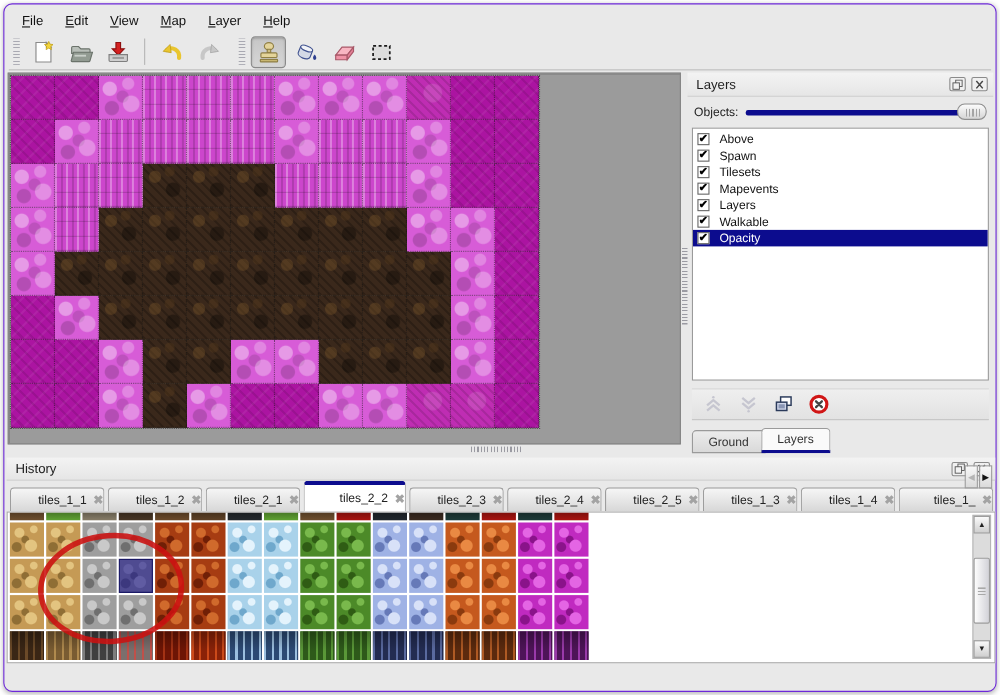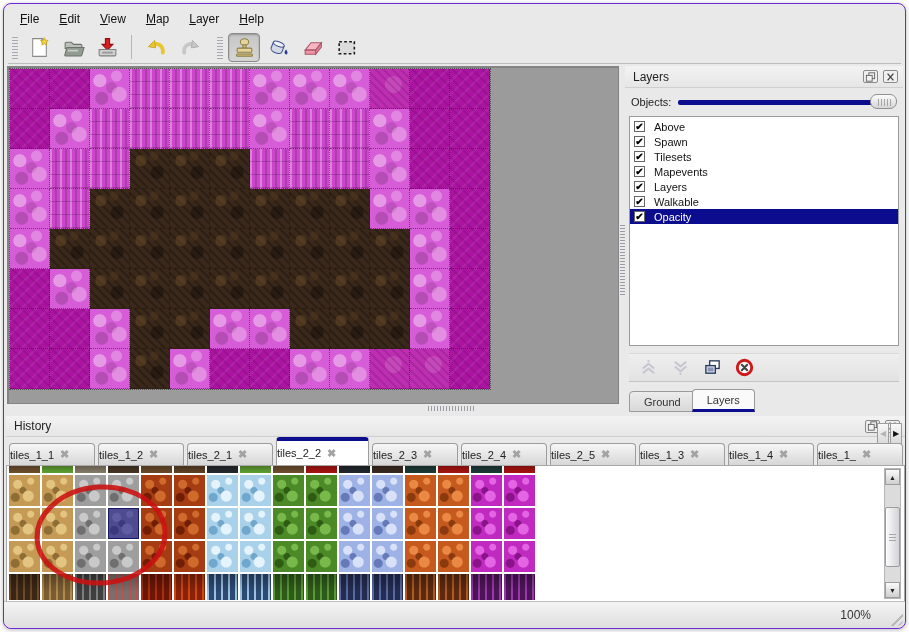--- a/index.html
+++ b/index.html
@@ -85,21 +85,21 @@
   .ptab{height:21px;padding:0 14px;font-size:11px;display:flex;align-items:center;border:1px solid #9a9a9a;
     border-radius:4px 4px 0 0;background:linear-gradient(#ececec,#d9d9d9);color:#333;margin-right:-4px;}
   .ptab.active{background:#fafafa;height:23px;border-bottom:3px solid #0c0c8e;z-index:2;}
 
   
   .tilesets-panel{position:absolute;left:2px;top:412px;width:899px;height:187px;}
   .ts-tabbar{position:absolute;left:0;right:0;top:21px;height:28px;display:flex;align-items:flex-end;
     padding-left:3px;overflow:hidden;}
   .ts-tab{flex:0 0 auto;width:86px;height:22px;margin-right:3px;border:1px solid #9d9d9d;border-bottom:none;
     border-radius:4px 4px 0 0;background:linear-gradient(#f6f6f6,#d7d7d7);display:flex;align-items:center;
-    justify-content:flex-start;font-size:11px;color:#222;gap:6px;}
+    justify-content:flex-end;font-size:11px;color:#222;gap:6px;}
   .ts-tab.active{width:93px;height:28px;background:#ffffff;border-top:4px solid #0c0c8e;z-index:3;}
   .ts-x{color:#a3a3a3;font-size:11px;font-weight:bold;}
   .ts-scrollbtn{position:absolute;top:7px;width:12px;height:21px;border:1px solid #9d9d9d;
     background:linear-gradient(#f8f8f8,#dadada);display:flex;align-items:center;justify-content:center;
     font-size:8px;}
   .tile-area{position:absolute;left:0;right:0;top:49px;height:138px;background:#ffffff;
     border:1px solid #a8a8a8;overflow:hidden;}
   .tiles-wrap{position:absolute;left:2px;top:0;width:530px;height:137px;}
   .ts-cell{position:absolute;width:31px;}
   .sel-overlay{position:absolute;width:31px;height:31px;background:rgba(26,20,136,.60);
@@ -577,18 +577,14 @@
       <div class="vsb">
         <div class="vsb-btn" style="top:0;">▲</div>
         <div class="vsb-thumb">
             <i></i>
           </div>
         <div class="vsb-btn" style="bottom:0;">▼</div>
       </div>
     </div>
   </div>
 
-  <div class="statusbar">
-    <span class="status-zoom">100%</span>
-    <div class="resize-grip"></div>
-  </div>
 
 </div>
 
 </body></html>

